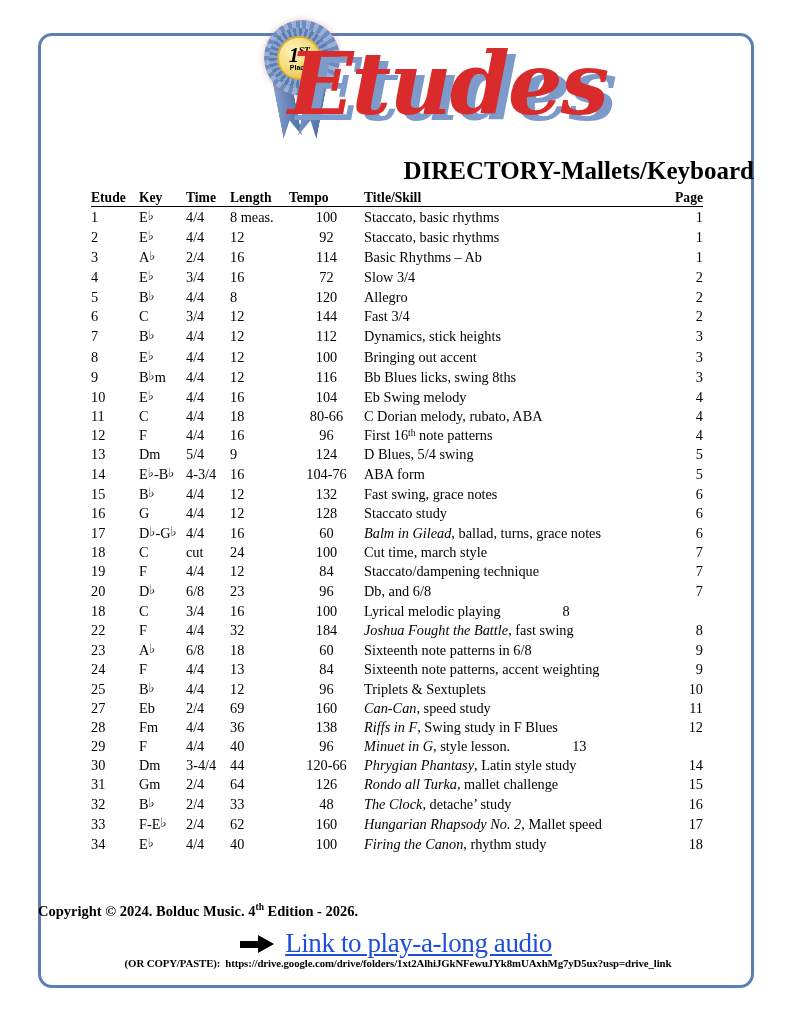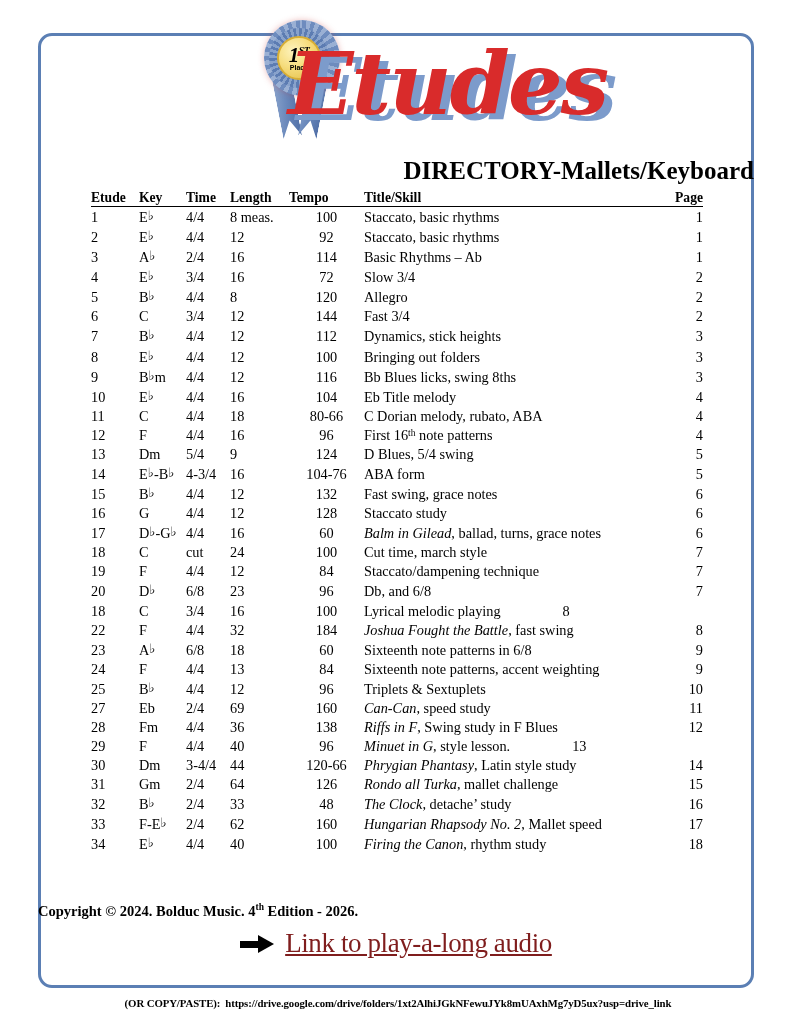--- a/index.html
+++ b/index.html
@@ -276,35 +276,34 @@
     width: 0;
     height: 0;
     border-top: 9.5px solid transparent;
     border-bottom: 9.5px solid transparent;
     border-left: 16px solid #000;
   }
   #audio-link {
     font-family: "Liberation Serif", serif;
     font-size: 27px;
     text-decoration: underline;
-    color: #7f1d1d;
+    color: #1d4ed8;
     letter-spacing: -0.4px;
   }
 
   #url-row {
     position: absolute;
     left: 38px;
     top: 957px;
     width: 720px;
     text-align: center;
     font-family: "Liberation Serif", serif;
     font-weight: bold;
     font-size: 10.8px;
     letter-spacing: -0.1px;
-    margin-top: 40px;
   }
   #url-row .label { margin-right: 5px; }
 </style>
 </head>
 <body>
 
 <div id="page-frame"></div>
 
 <div id="masthead">
   <div id="logo-wrap">
@@ -408,39 +407,39 @@
         <td class="col-tempo">112</td>
         <td class="col-title">Dynamics, stick heights</td>
         <td class="col-page">3</td>
       </tr>
       <tr>
         <td class="col-etude">8</td>
         <td class="col-key">E<span class="flat">♭</span></td>
         <td class="col-time">4/4</td>
         <td class="col-length">12</td>
         <td class="col-tempo">100</td>
-        <td class="col-title">Bringing out folders</td>
+        <td class="col-title">Bringing out accent</td>
         <td class="col-page">3</td>
       </tr>
       <tr>
         <td class="col-etude">9</td>
         <td class="col-key">B<span class="flat">♭</span>m</td>
         <td class="col-time">4/4</td>
         <td class="col-length">12</td>
         <td class="col-tempo">116</td>
         <td class="col-title">Bb Blues licks, swing 8ths</td>
         <td class="col-page">3</td>
       </tr>
       <tr>
         <td class="col-etude">10</td>
         <td class="col-key">E<span class="flat">♭</span></td>
         <td class="col-time">4/4</td>
         <td class="col-length">16</td>
         <td class="col-tempo">104</td>
-        <td class="col-title">Eb Title melody</td>
+        <td class="col-title">Eb Swing melody</td>
         <td class="col-page">4</td>
       </tr>
       <tr>
         <td class="col-etude">11</td>
         <td class="col-key">C</td>
         <td class="col-time">4/4</td>
         <td class="col-length">18</td>
         <td class="col-tempo">80-66</td>
         <td class="col-title">C Dorian melody, rubato, ABA</td>
         <td class="col-page">4</td>

